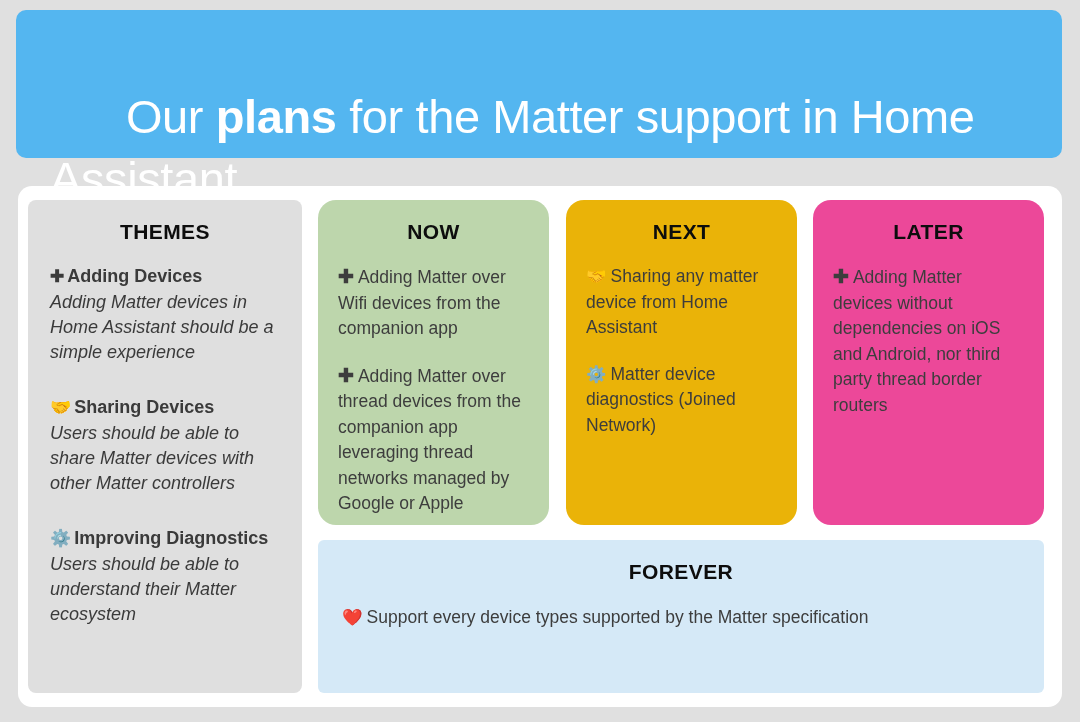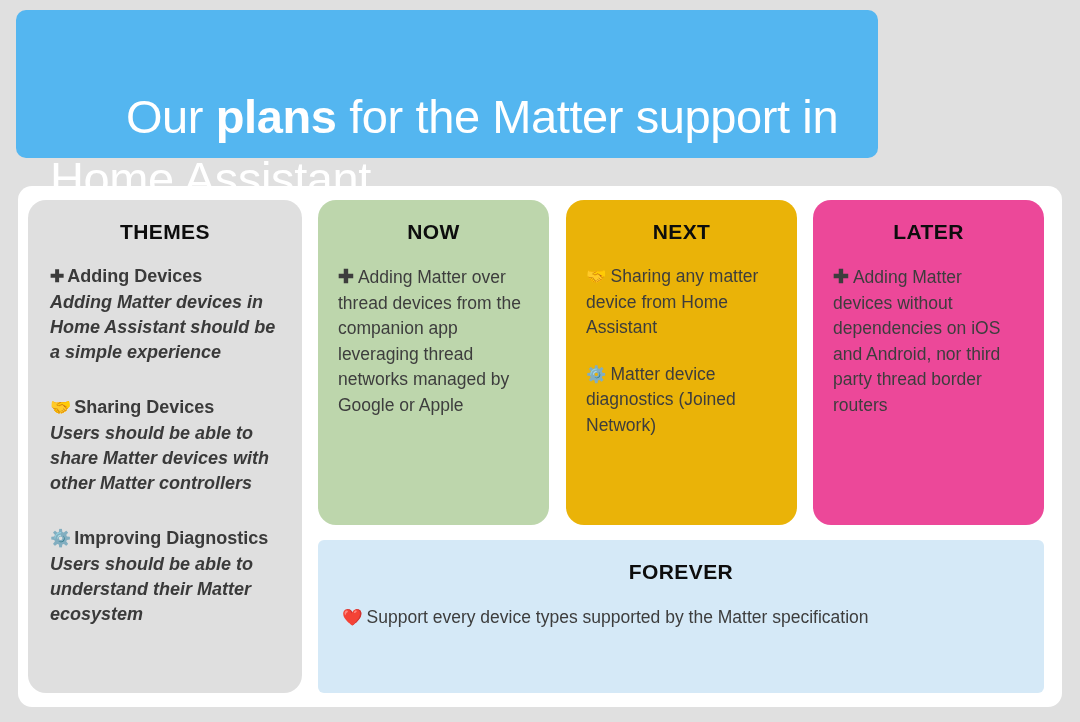--- a/index.html
+++ b/index.html
@@ -19,21 +19,21 @@
     width: 1080px;
     height: 722px;
     background: #e0e0e0;
   }
 
   
   .header {
     position: absolute;
     left: 16px;
     top: 10px;
-    width: 862px;
+    width: 1046px;
     height: 148px;
     background: #54b6f0;
     border-radius: 10px;
     box-sizing: border-box;
     padding: 14px 34px 2px 34px;
   }
   .header-title {
     color: #ffffff;
     font-size: 47px;
     line-height: 62px;
@@ -57,21 +57,21 @@
   }
 
   
   .themes-card {
     position: absolute;
     left: 28px;
     top: 200px;
     width: 274px;
     height: 493px;
     background: #dfdfdf;
-    border-radius: 18px;
+    border-radius: 8px;
     box-sizing: border-box;
     padding: 20px 22px 10px 22px;
   }
   .card-heading {
     text-align: center;
     font-size: 21px;
     font-weight: 700;
     color: #0d0d0d;
     letter-spacing: 0.4px;
     margin-bottom: 20px;
@@ -88,21 +88,20 @@
   }
   .theme-title .emoji {
     font-size: 17px;
     margin-right: 3px;
   }
   .theme-desc {
     font-size: 18px;
     font-style: italic;
     color: #3a3a3a;
     line-height: 25px;
-    font-weight: bold;
   }
 
   
   .col {
     position: absolute;
     top: 200px;
     width: 231px;
     height: 325px;
     border-radius: 18px;
     box-sizing: border-box;
@@ -185,20 +184,23 @@
       <div class="theme-title">
         <span class="emoji">⚙️</span><span>Improving Diagnostics</span>
       </div>
       <div class="theme-desc">Users should be able to understand their Matter ecosystem</div>
     </div>
   </div>
 
   <div class="col now">
     <div class="card-heading">NOW</div>
     <div class="bullet">
+      <span class="plus">✚</span><span>Adding Matter over Wifi devices from the companion app</span>
+    </div>
+    <div class="bullet">
       <span class="plus">✚</span><span>Adding Matter over thread devices from the companion app leveraging thread networks managed by Google or Apple</span>
     </div>
   </div>
 
   <div class="col next">
     <div class="card-heading">NEXT</div>
     <div class="bullet">
       <span class="emoji">🤝</span><span>Sharing any matter device from Home Assistant</span>
     </div>
     <div class="bullet">

